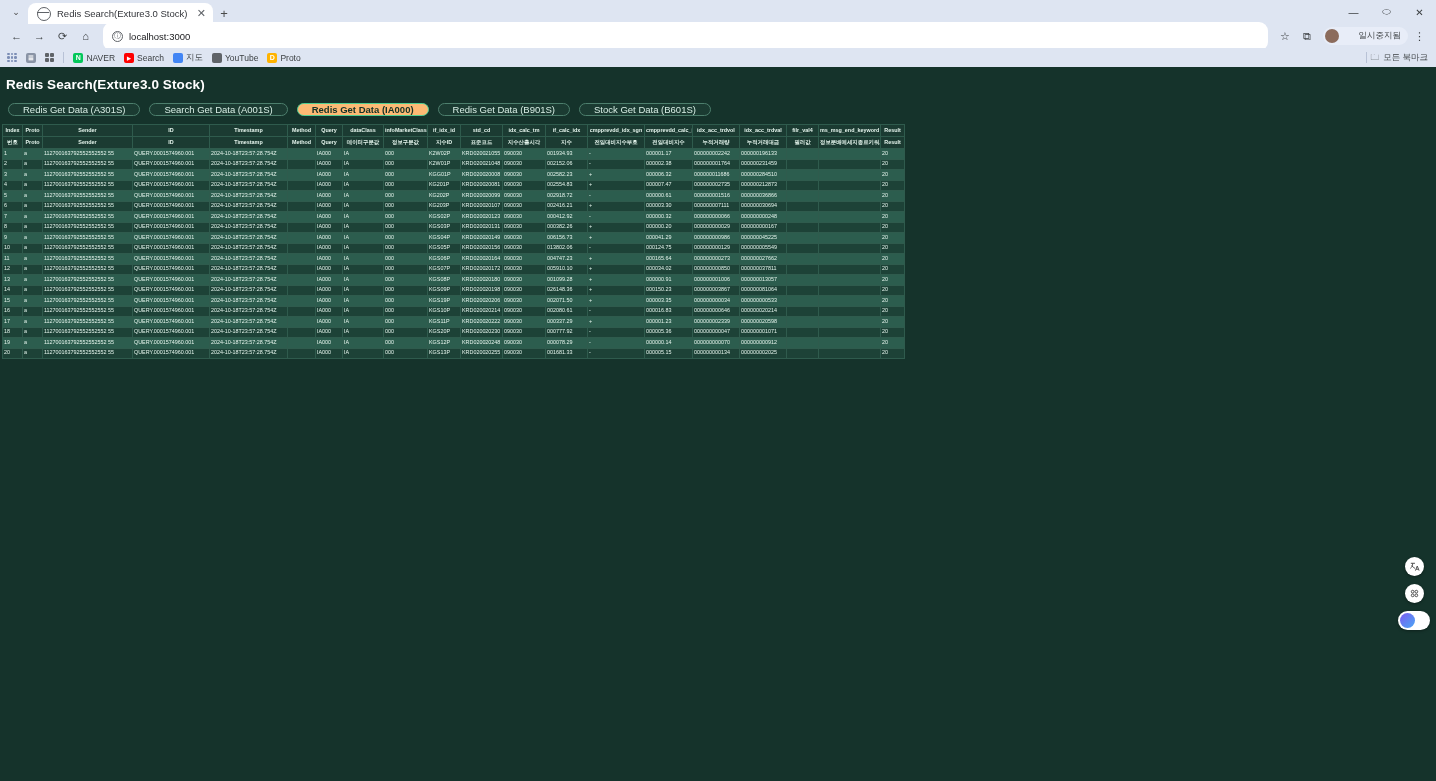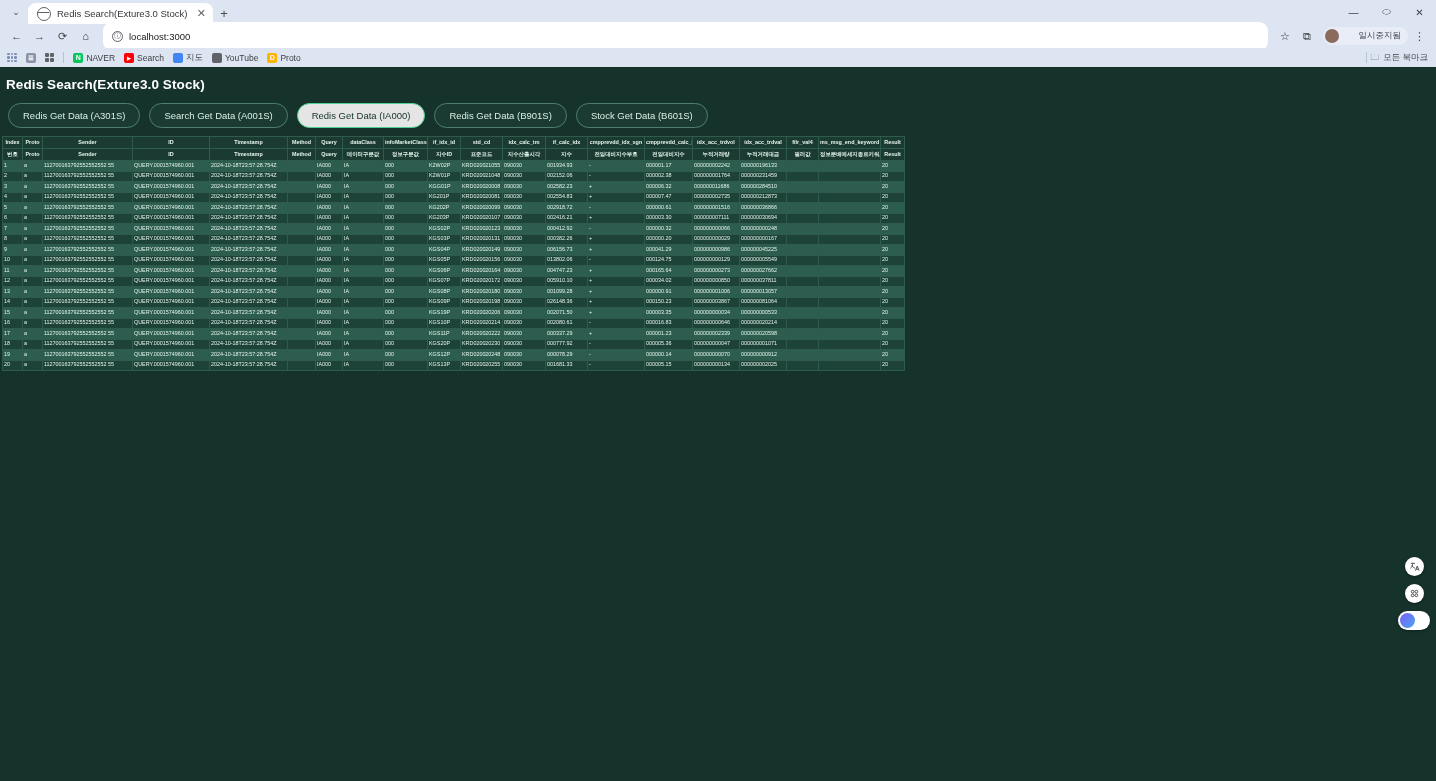--- a/index.html
+++ b/index.html
@@ -51,23 +51,23 @@
   .bm-right{position:absolute;right:8px;display:flex;align-items:center;gap:4px;font-size:8.5px;color:#3c4043;}
 
   
   .page{background:#15332b;height:calc(781px - 67px);padding:0;position:relative;}
   .page-title{
     color:#ffffff;font-size:13.5px;font-weight:bold;padding:10px 0 0 6px;letter-spacing:.1px;
   }
   .tabbar{display:flex;gap:9px;padding:11px 0 0 8px;}
   .rtab{
     border:1px solid #4d7f6d;background:#1b3b32;color:#d8eee5;border-radius:13px;
-    font-size:9.5px;padding:6px 14px;white-space:nowrap;
+    font-size:9.5px;padding:0 14px;white-space:nowrap;
   }
-  .rtab.active{background:#e5e5e5;color:#123226;border-color:#4fcf94;font-weight:normal;}
+  .rtab.active{background:#fdba74;color:#123226;border-color:#4fcf94;font-weight:bold;}
 
   
   .tablewrap{margin:8px 0 0 2px;width:793px;}
   table{border-collapse:collapse;table-layout:fixed;width:793px;}
   th,td{
     border:1px solid #2f5b4d;
     font-size:5.4px;line-height:1.05;
     padding:1px 1px;
     color:#e4f4ec;
     overflow:hidden;white-space:nowrap;

